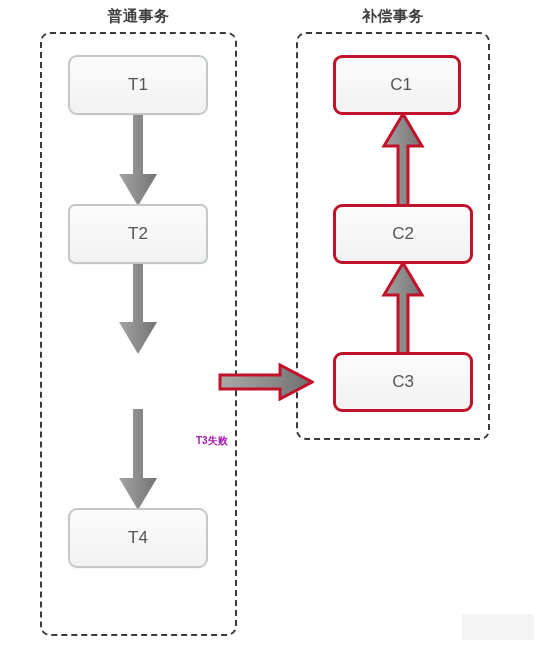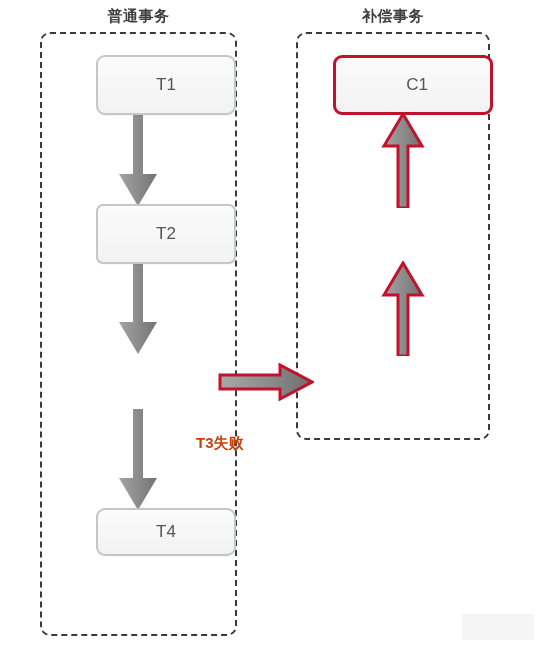--- a/index.html
+++ b/index.html
@@ -51,32 +51,31 @@
     align-items: center;
     justify-content: center;
     font-size: 17px;
     color: #555555;
     background: linear-gradient(to bottom, #fbfbfb 0%, #f2f2f2 100%);
     z-index: 5;
   }
   .node.normal {
     border: 2px solid #c2c7c9;
     box-shadow: 0 1px 1px rgba(0,0,0,0.04);
-    margin-left: 28px;
   }
   .node.comp {
     border: 3px solid #c1122b;
   }
 
   #node-t1 { left: 68px; top: 55px;  width: 140px; height: 60px; }
   #node-t2 { left: 68px; top: 204px; width: 140px; height: 60px; border-radius: 7px; }
   #node-t3 { left: 68px; top: 352px; width: 140px; height: 60px; }
-  #node-t4 { left: 68px; top: 508px; width: 140px; height: 48px; }
-
-  #node-c1 { left: 333px; top: 55px;  width: 160px; height: 60px; padding-left: 8px; }
+  #node-t4 { left: 68px; top: 508px; width: 140px; height: 60px; }
+
+  #node-c1 { left: 333px; top: 55px;  width: 128px; height: 60px; padding-left: 8px; }
   #node-c2 { left: 333px; top: 204px; width: 140px; height: 60px; }
   #node-c3 { left: 333px; top: 352px; width: 140px; height: 60px; }
 
   
   .arrow {
     position: absolute;
     z-index: 3;
   }
   #arrow-t1-t2 { left: 114px; top: 112px; width: 48px; height: 96px; }
   #arrow-t2-t3 { left: 114px; top: 261px; width: 48px; height: 95px; }
@@ -85,23 +84,23 @@
   #arrow-c2-c1 { left: 379px; top: 112px; width: 48px; height: 96px; }
   #arrow-c3-c2 { left: 379px; top: 261px; width: 48px; height: 95px; }
 
   #arrow-t3-c3 { left: 218px; top: 363px; width: 96px; height: 38px; }
 
   
   #fail-label {
     position: absolute;
     left: 196px;
     top: 434px;
-    font-size: 15px;
+    font-size: 10px;
     font-weight: bold;
-    color: #c2410c;
+    color: #a21caf;
     white-space: nowrap;
     z-index: 6;
   }
 
   
   #watermark {
     position: absolute;
     left: 462px;
     top: 614px;
     width: 72px;
@@ -198,14 +197,20 @@
   <div class="node normal" id="node-t2">
     <span>T2</span>
   </div>
   <div class="node normal" id="node-t4">
     <span>T4</span>
   </div>
 
   <div class="node comp" id="node-c1">
     <span>C1</span>
   </div>
+  <div class="node comp" id="node-c2">
+    <span>C2</span>
+  </div>
+  <div class="node comp" id="node-c3">
+    <span>C3</span>
+  </div>
 
 </div>
 
 </body></html>

